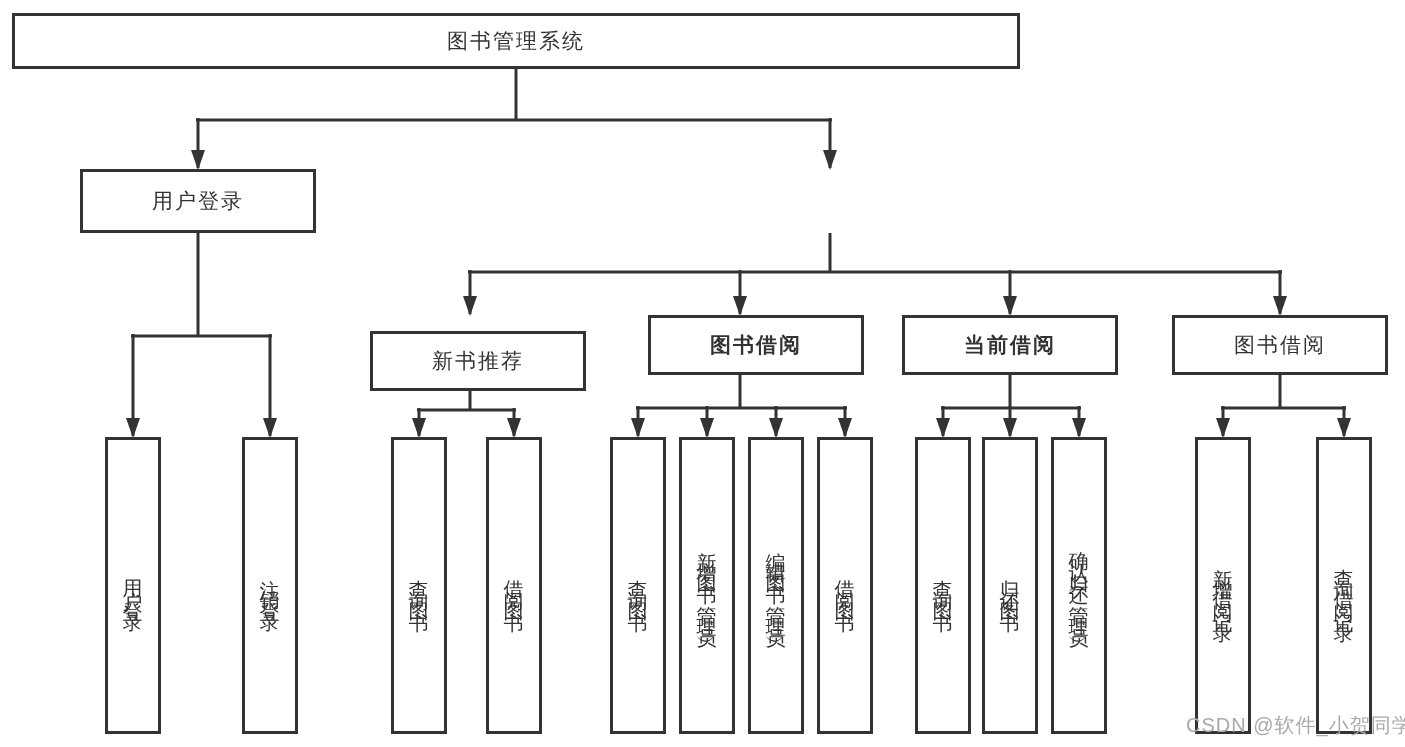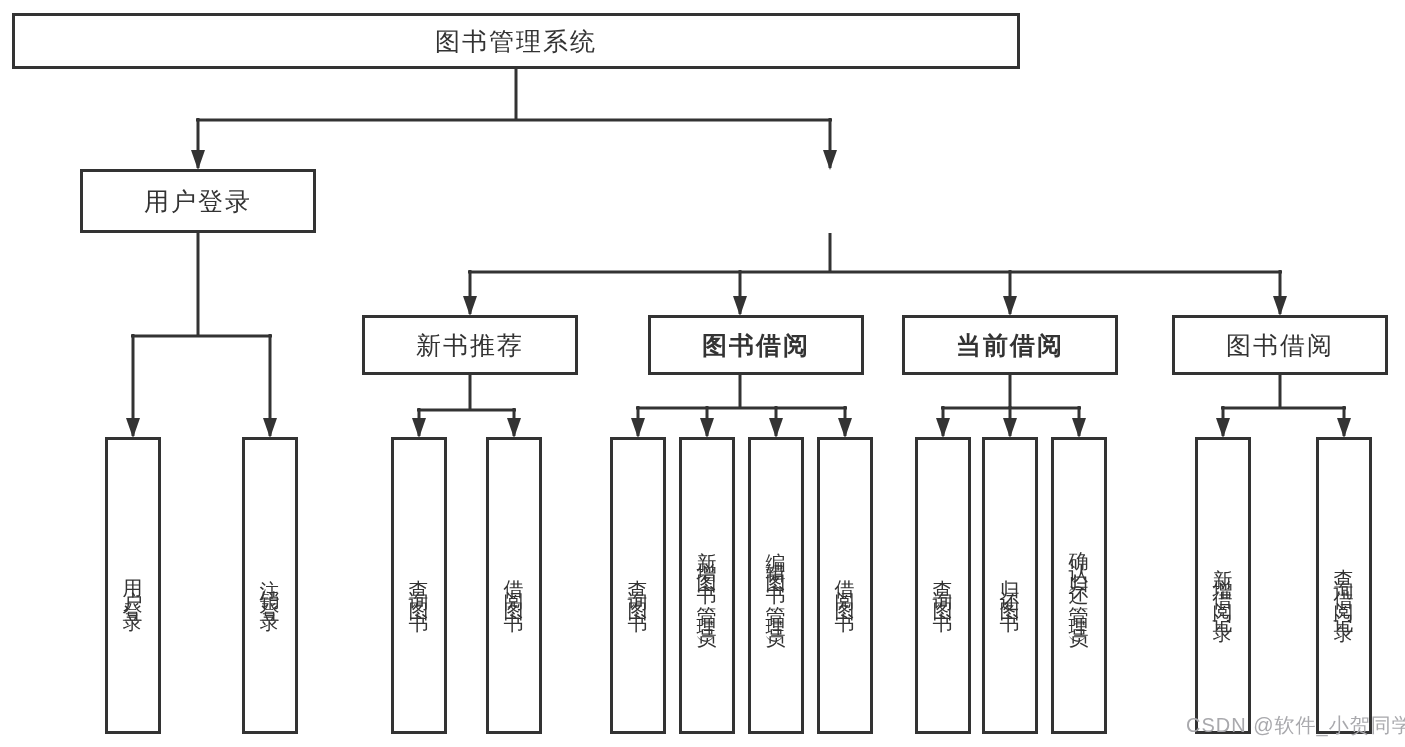--- a/index.html
+++ b/index.html
@@ -29,21 +29,21 @@
     box-sizing: border-box;
     border: 3px solid #333333;
     background: #ffffff;
     display: flex;
     align-items: center;
     justify-content: center;
     z-index: 2;
     white-space: nowrap;
   }
   .hnode {
-    font-size: 25px;
+    font-size: 21px;
     letter-spacing: 2px;
   }
   .root {
     left: 12px; top: 13px; width: 1008px; height: 56px;
   }
   .lvl2 {
     top: 169px; width: 236px; height: 64px;
   }
   .lvl3 {
     top: 315px; width: 216px; height: 60px;
@@ -119,21 +119,21 @@
       <line x1="1221" y1="408" x2="1346" y2="408"></line>
       <line x1="1223" y1="406" x2="1223" y2="436" marker-end="url(#ah)"></line>
       <line x1="1344" y1="406" x2="1344" y2="436" marker-end="url(#ah)"></line>
     </g>
   </svg>
 
   <div class="node hnode root">图书管理系统</div>
 
   <div class="node hnode lvl2" style="left:80px;">用户登录</div>
 
-  <div class="node hnode lvl3" style="left:362px;">新书推荐</div>
+  <div class="node hnode lvl3" style="left:370px;margin-top:16px;">新书推荐</div>
   <div class="node hnode lvl3" style="left:648px;font-weight:bold;">图书借阅</div>
   <div class="node hnode lvl3" style="left:902px;font-weight:bold;">当前借阅</div>
   <div class="node hnode lvl3" style="left:1172px;">图书借阅</div>
 
   <div class="node leaf" style="left:105px;">用户登录</div>
   <div class="node leaf" style="left:242px;">注销登录</div>
 
   <div class="node leaf" style="left:391px;">查询图书</div>
   <div class="node leaf" style="left:486px;">借阅图书</div>
 

